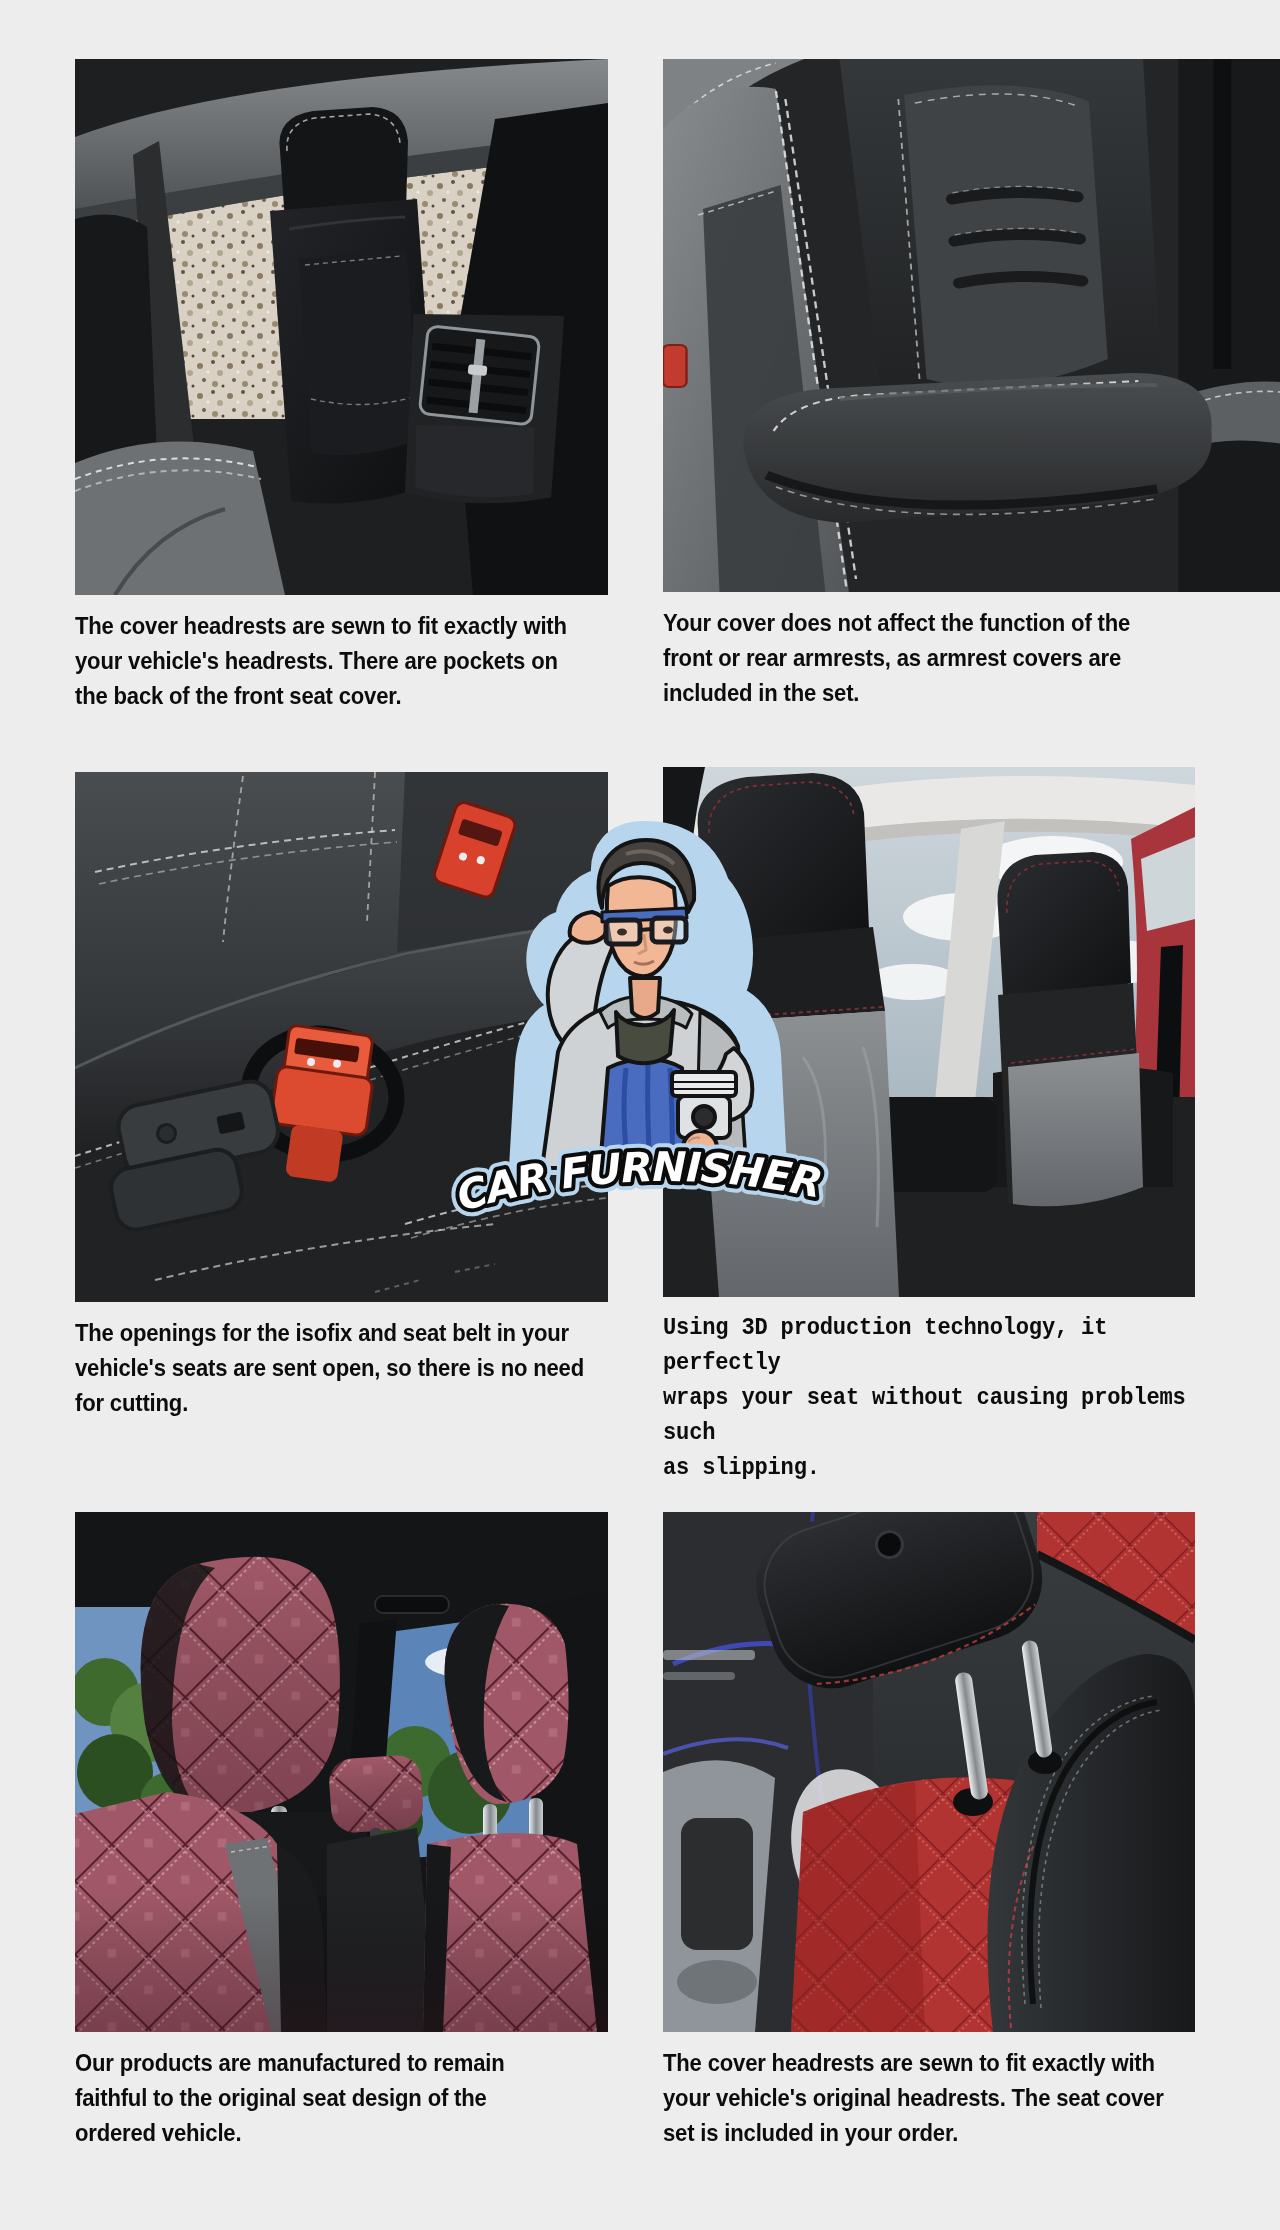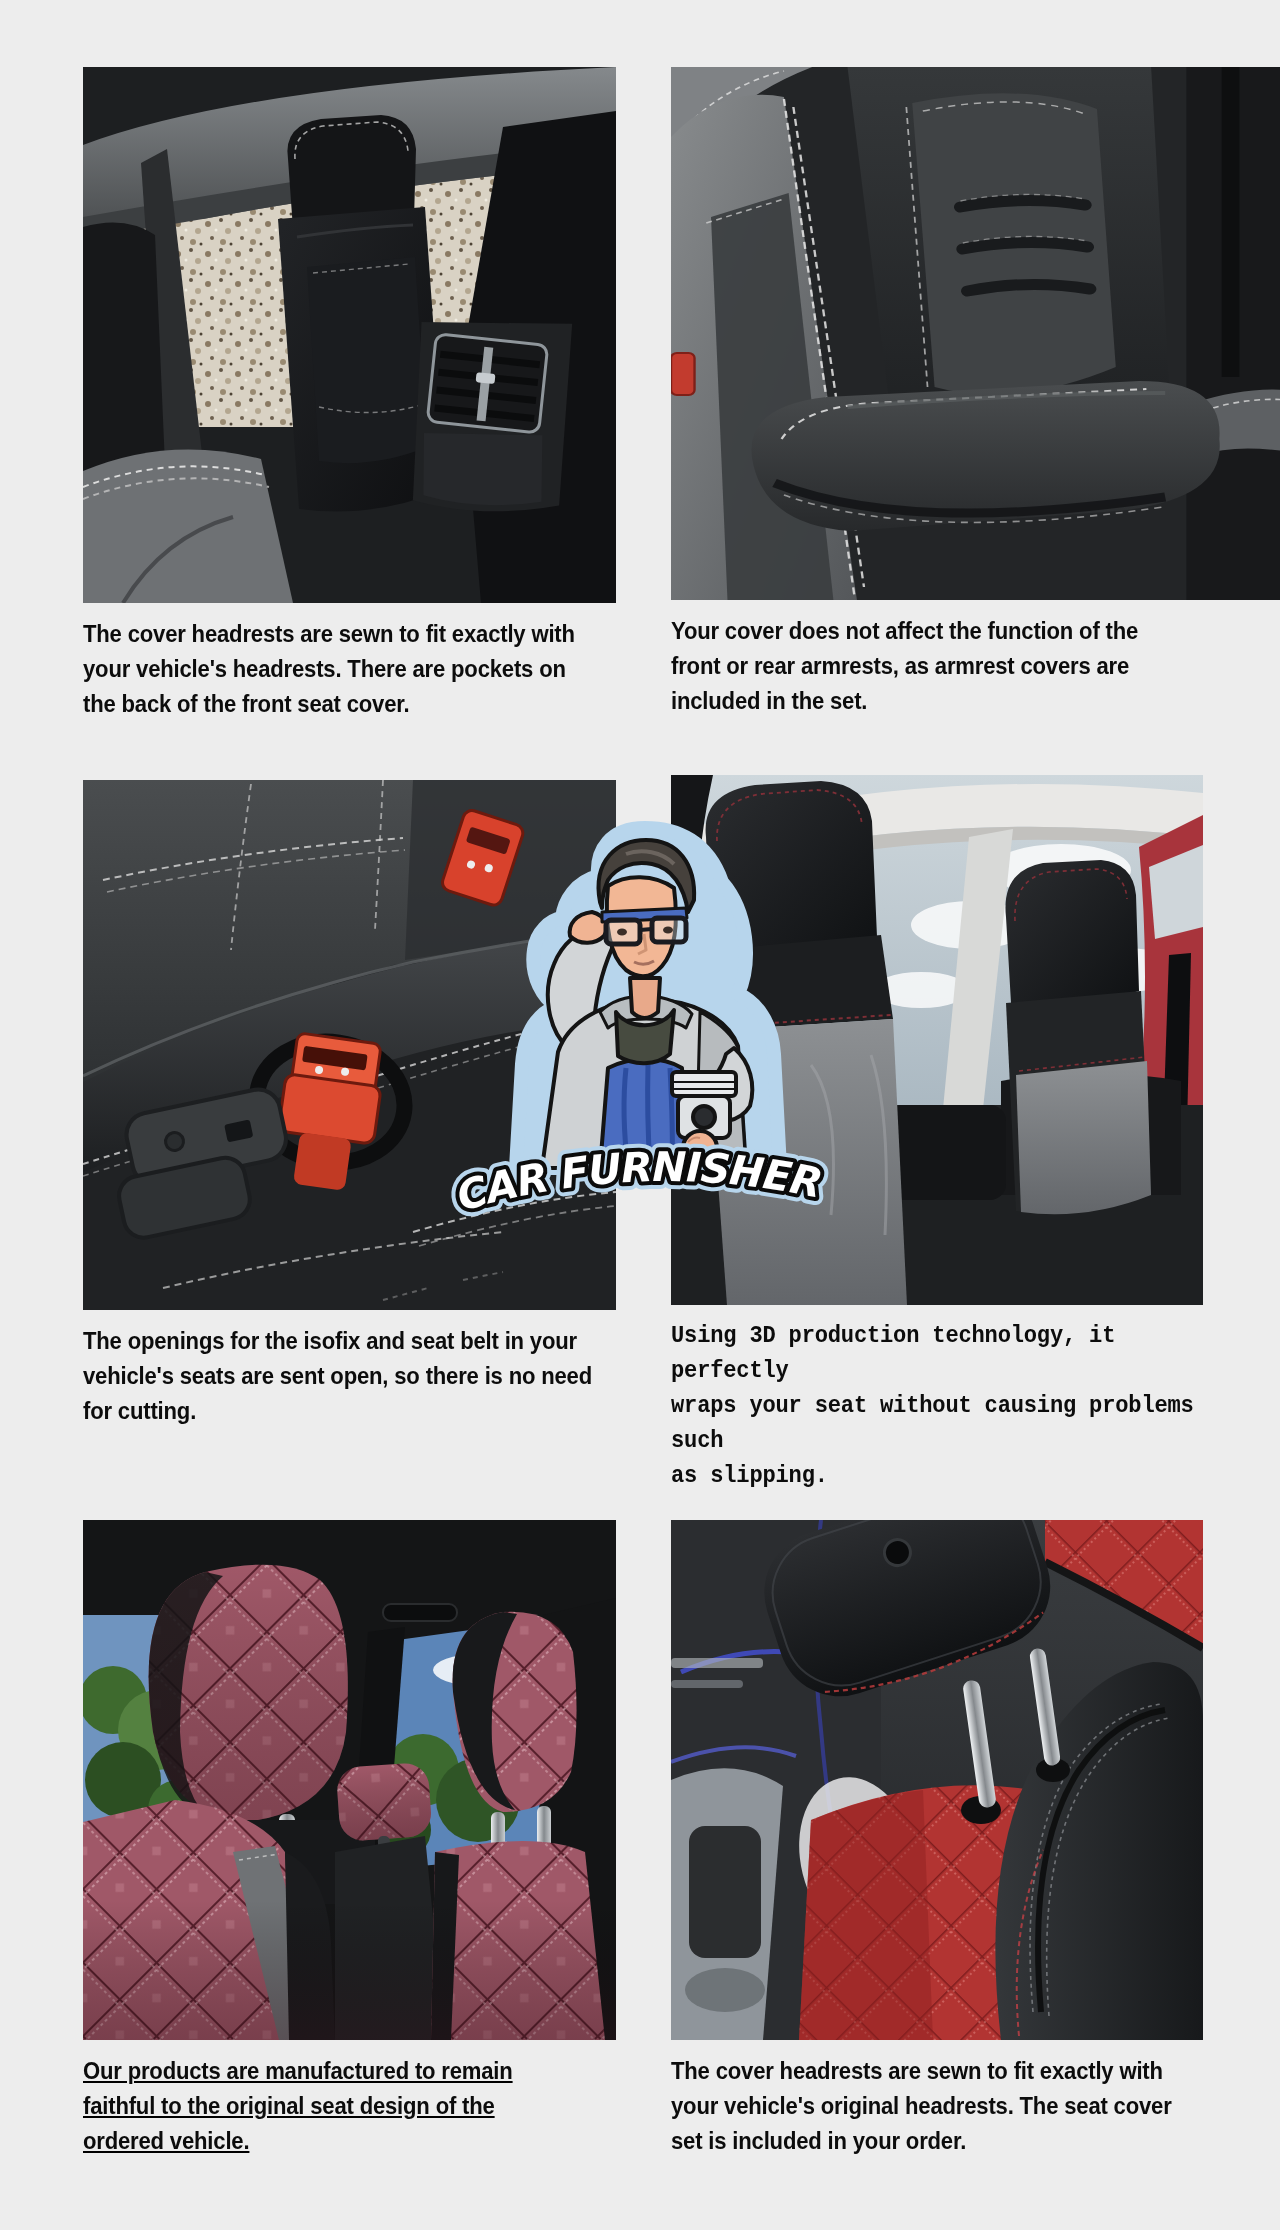--- a/index.html
+++ b/index.html
@@ -1,39 +1,39 @@
 <!DOCTYPE html>
 <html><head>
 <meta charset="utf-8">
 <style>
   html,body{margin:0;padding:0;}
   body{
     width:1280px;height:2230px;position:relative;overflow:hidden;
     background:#ededed;
     font-family:"Liberation Sans", sans-serif;
   }
-  .figure{position:absolute;margin:8px;}
+  .figure{position:absolute;margin:0;}
   .photo{display:block;width:100%;background:#1b1c1e;}
   .caption{
     margin-top:13px;
     width:584px;
     transform:scaleX(0.92);
     transform-origin:0 0;
     font-weight:700;
     font-size:24px;
     line-height:35px;
     letter-spacing:-0.2px;
     color:#0c0c0c;
     white-space:pre-line;
   }
   #f1{left:75px;top:59px;width:533px;}
   #f2{left:663px;top:59px;width:626px;}
   #f3{left:75px;top:772px;width:533px;}
   #f4{left:663px;top:767px;width:532px;font-family:Liberation Mono, monospace;}
-  #f5{left:75px;top:1512px;width:533px;text-decoration:underline;}
+  #f5{left:75px;top:1512px;width:533px;}
   #f6{left:663px;top:1512px;width:532px;}
   #brand-logo{position:absolute;left:450px;top:816px;width:380px;height:420px;z-index:5;}
   .brand-text{
     font-family:"DejaVu Sans", sans-serif;
     font-weight:bold;font-style:italic;
     font-size:41px;letter-spacing:-1px;
   }
 </style>
 </head>
 <body>

